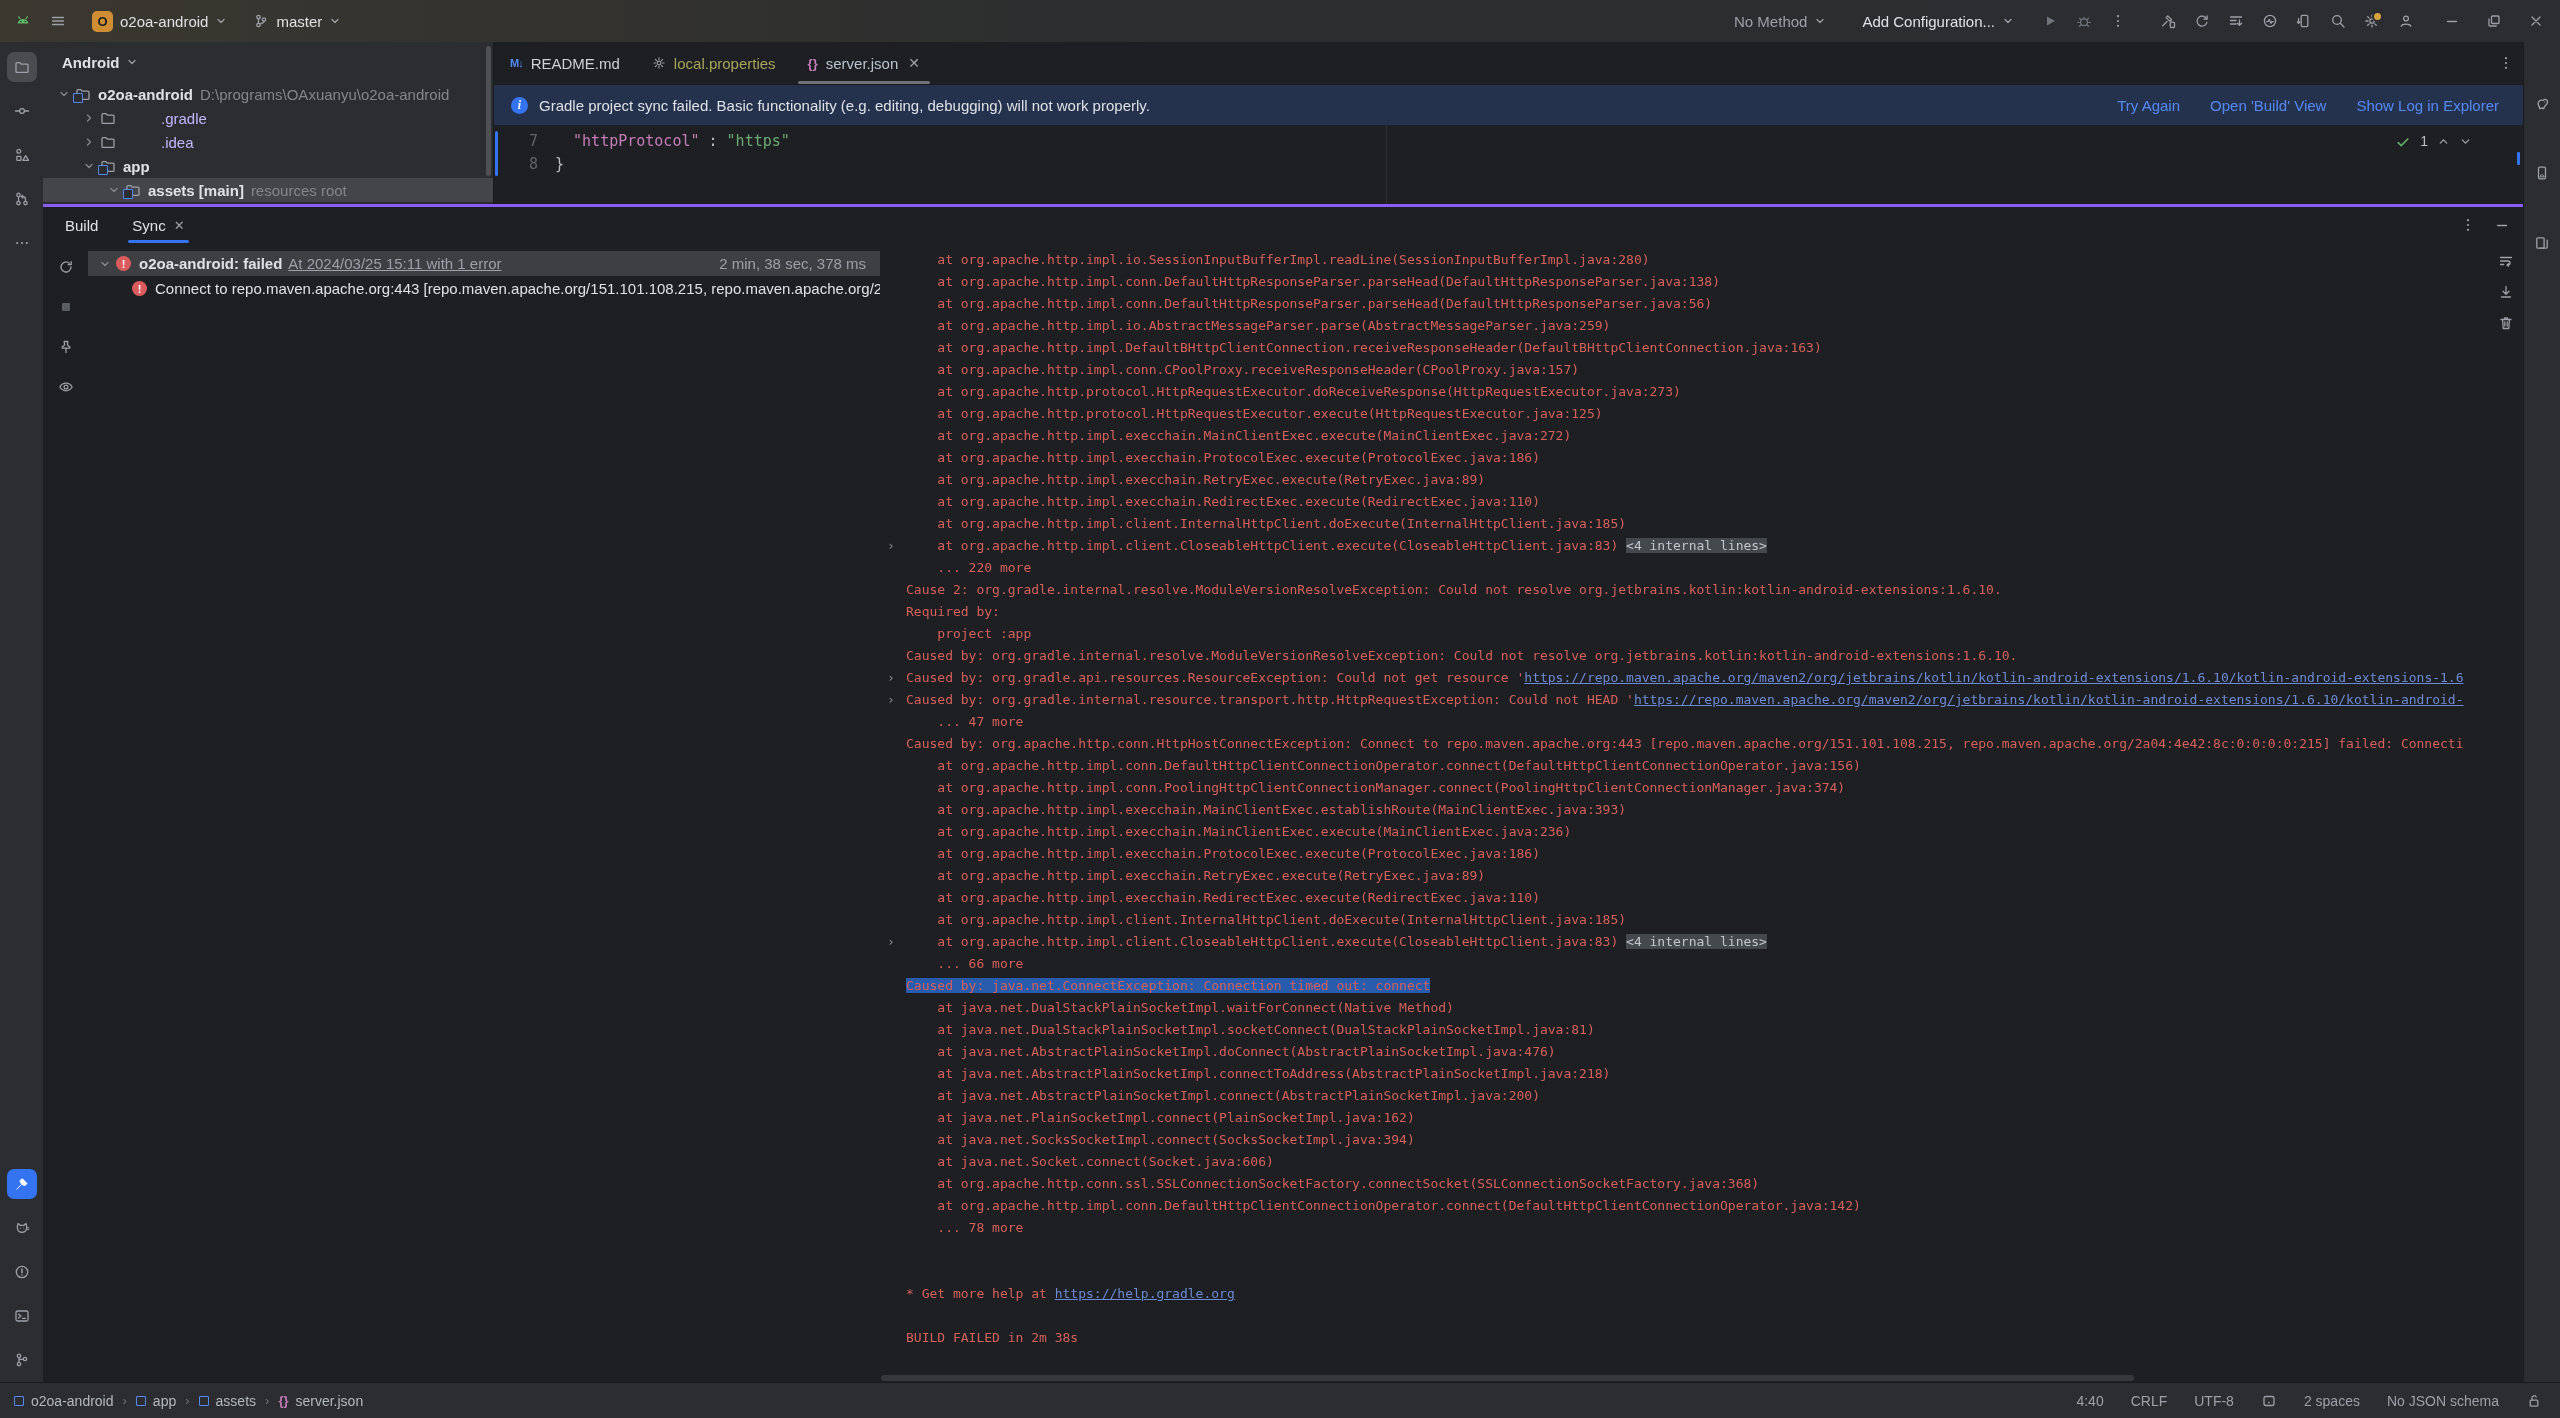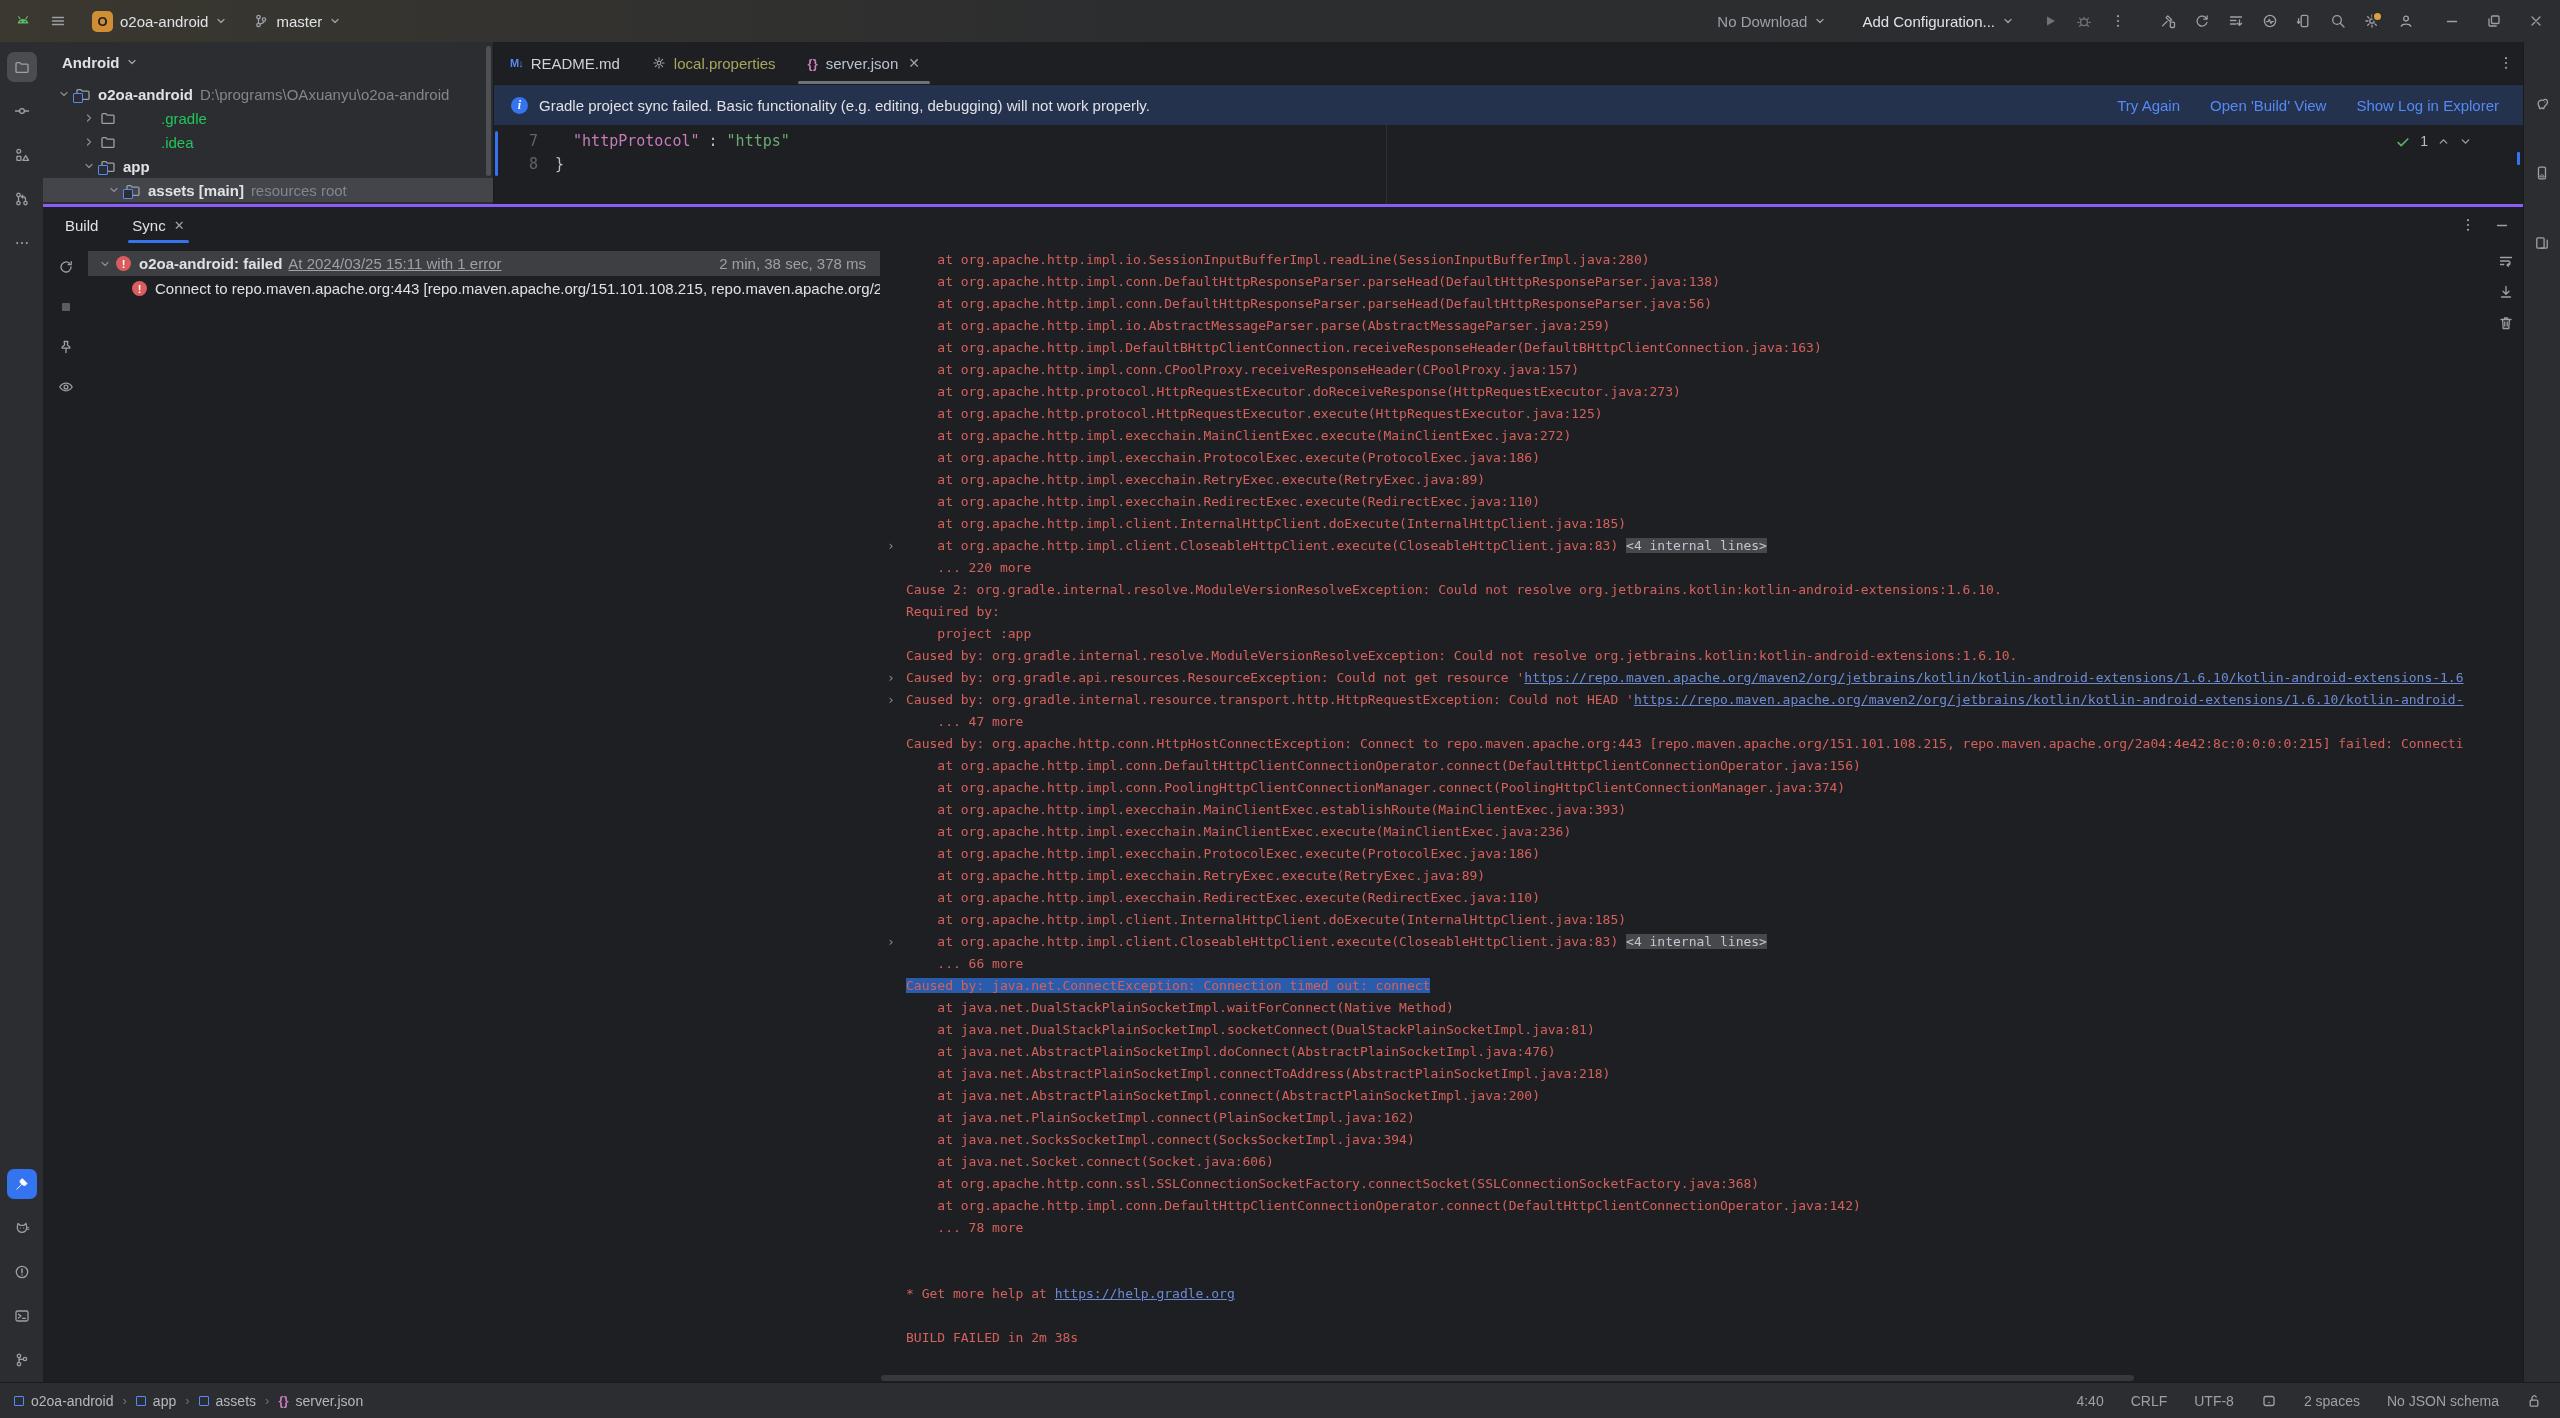--- a/index.html
+++ b/index.html
@@ -32,21 +32,21 @@
   
   .project-panel{position:absolute;left:43px;top:42px;width:450px;height:162px;background:#2b2d30;
     border-right:1px solid #1a1b1e;overflow:hidden;}
   .panel-header{height:40px;display:flex;align-items:center;gap:6px;padding-left:19px;font-weight:bold;}
   .ptree{position:relative;}
   .tree-row{height:24px;display:flex;align-items:center;white-space:nowrap;overflow:hidden;}
   .tree-row.sel{background:#43454a;}
   .tr-chev{width:22px;display:flex;justify-content:center;color:#868a91;}
   .tr-label{margin-left:7px;}
   .tr-label.b{font-weight:bold;}
-  .tr-label.excluded{color:#22c55e;margin-left:45px;}
+  .tr-label.excluded{color:#c4b5fd;margin-left:45px;}
   .tr-extra{margin-left:7px;color:#83868c;}
   .pscroll{position:absolute;right:2px;top:4px;width:5px;height:130px;border-radius:3px;background:#55575b;opacity:.85;}
   .fold-wrap{position:relative;display:inline-flex;}
   .mod-square{display:inline-block;width:8px;height:8px;border:1.6px solid #548af7;border-radius:1px;}
   .sq-overlay{position:absolute;left:-2px;bottom:-1px;background:#2b2d30;}
   
   .editor-area{position:absolute;left:494px;top:42px;right:36px;height:162px;background:#1e1f22;display:flex;flex-direction:column;}
   .tab-bar{height:42px;display:flex;align-items:center;position:relative;border-bottom:1px solid #1a1b1e;}
   .etab{height:100%;display:flex;align-items:center;gap:8px;padding:0 16px;position:relative;color:#ced1d6;}
   .etab .close{color:#9da0a8;font-size:14px;margin-left:2px;}
@@ -154,21 +154,21 @@
         <span>master</span>
         <span class="ic">
             <svg width="12" height="12" viewBox="0 0 16 16" fill="none" stroke="currentColor" stroke-width="1.7" stroke-linecap="round" stroke-linejoin="round">
               <path d="M4 6l4 4 4-4"></path>
             </svg>
           </span>
       </span>
     </div>
     <div class="tb-right">
       <span class="widget dim">
-        <span>No Download</span>
+        <span>No Method</span>
         <span class="ic">
             <svg width="12" height="12" viewBox="0 0 16 16" fill="none" stroke="currentColor" stroke-width="1.7" stroke-linecap="round" stroke-linejoin="round">
               <path d="M4 6l4 4 4-4"></path>
             </svg>
           </span>
       </span>
       <span class="widget">
         <span>Add Configuration...</span>
         <span class="ic">
             <svg width="12" height="12" viewBox="0 0 16 16" fill="none" stroke="currentColor" stroke-width="1.7" stroke-linecap="round" stroke-linejoin="round">

